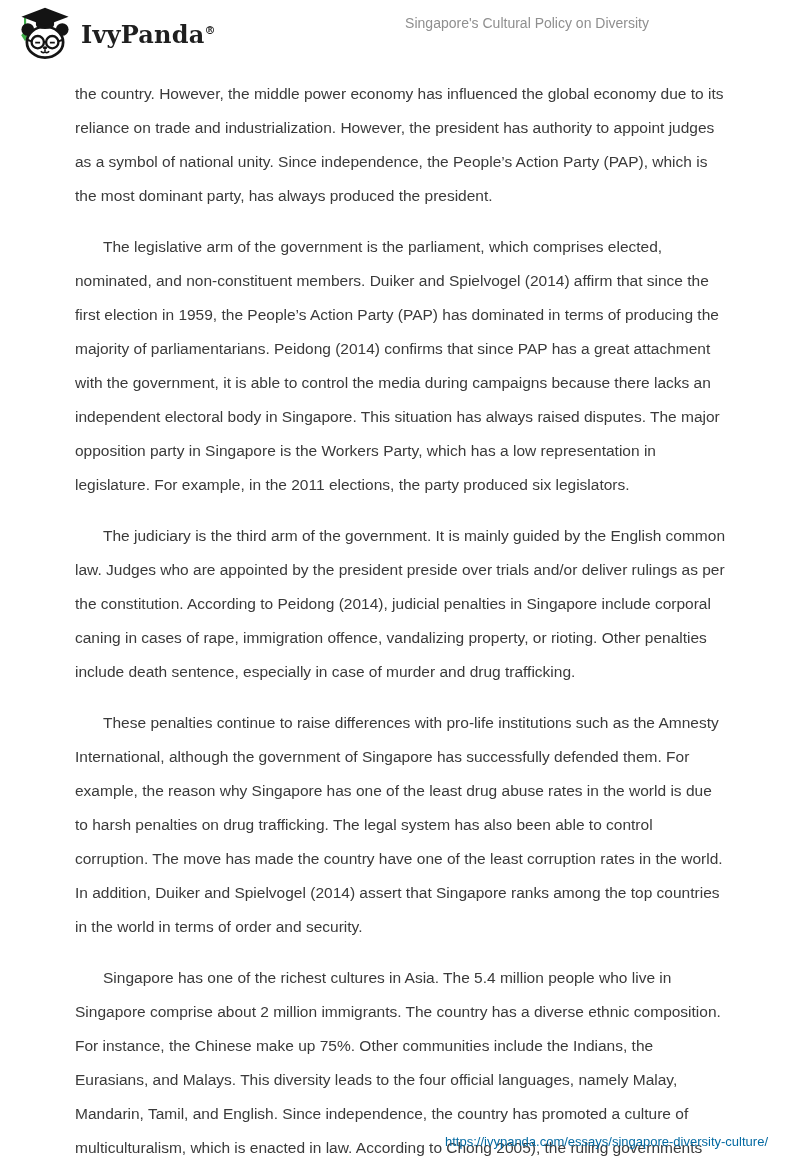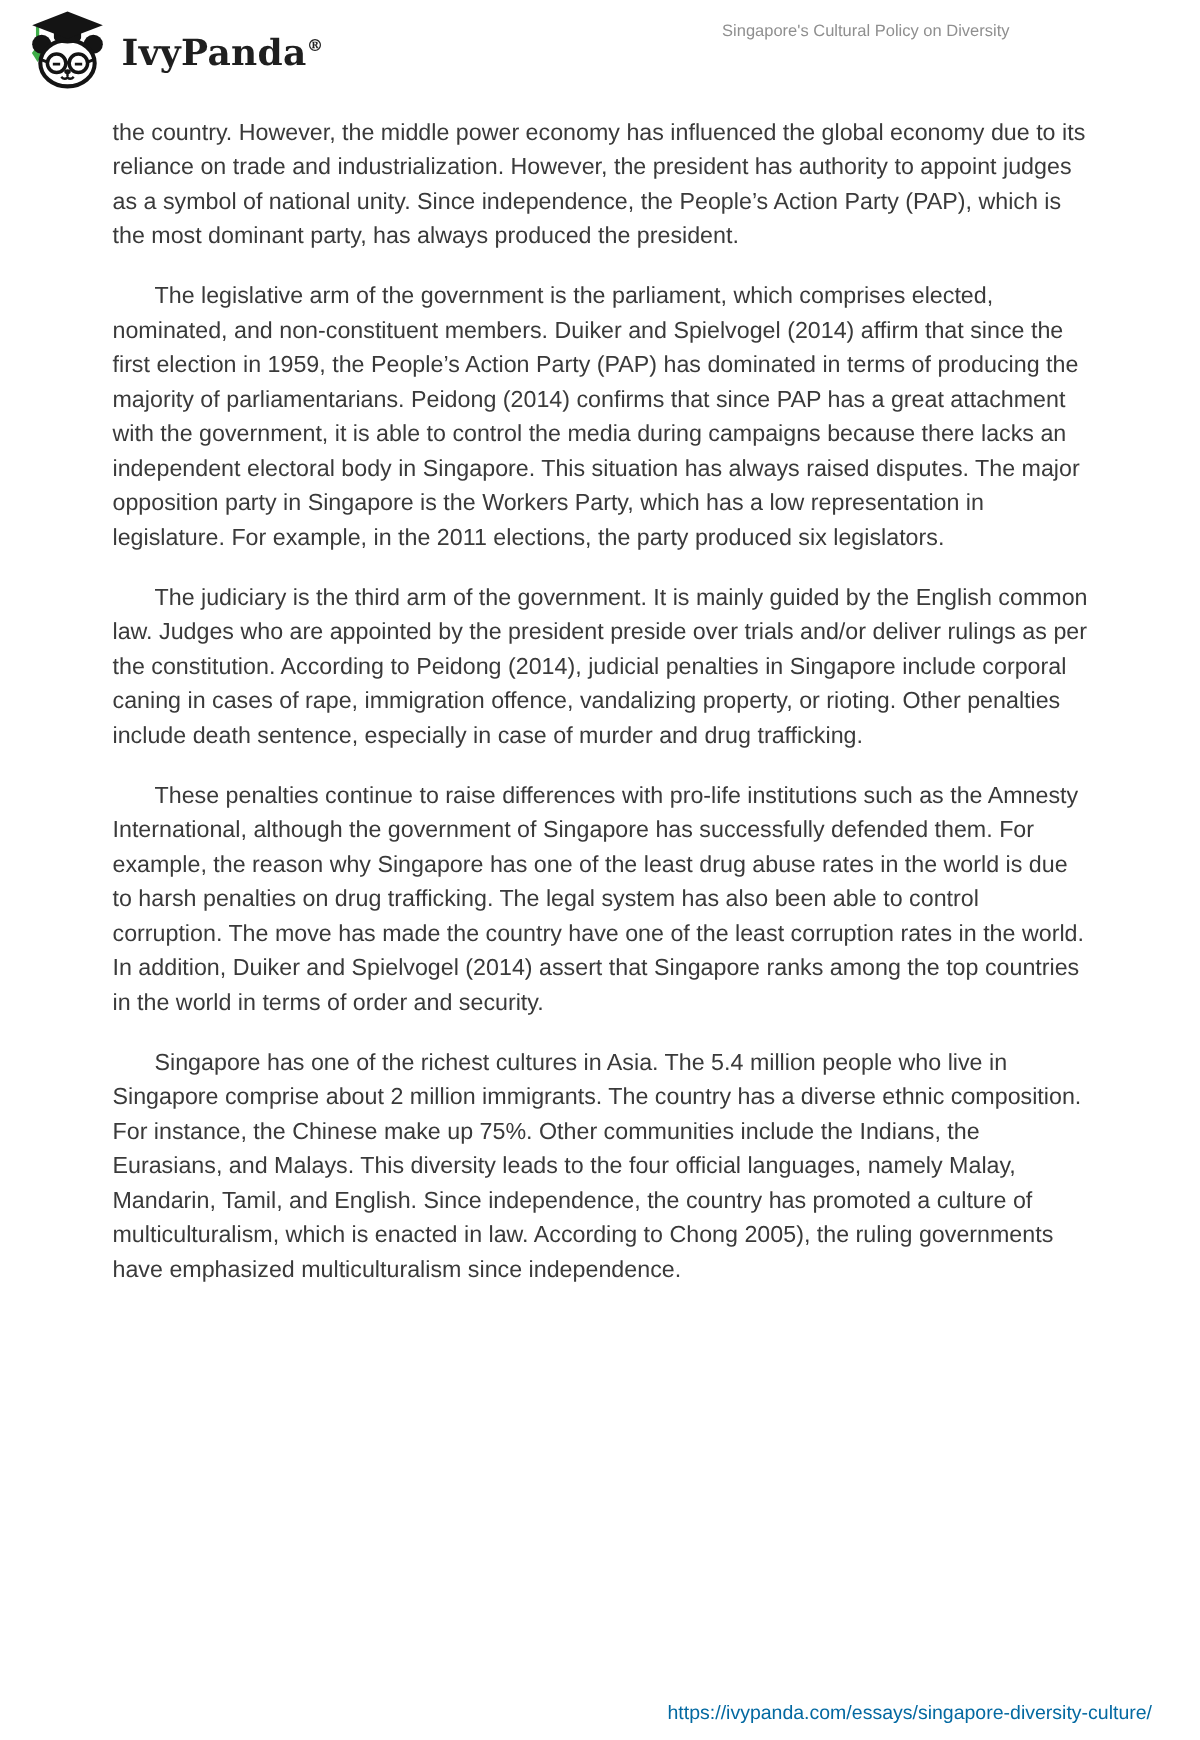--- a/index.html
+++ b/index.html
@@ -17,28 +17,28 @@
   .brand {
     font-family: "DejaVu Serif", serif;
     font-weight: 700;
     font-size: 24px;
     color: #1f1f1f;
     margin-left: 7px;
     letter-spacing: 0.2px;
   }
   .brand sup { font-size: 11px; font-weight: 700; }
   .doc-title {
-    position: absolute; top: 15px; right: 16px;
-    font-size: 11px; color: #8f8f8f;
+    position: absolute; top: 15px; right: 40px;
+    font-size: 14px; color: #8f8f8f;
   }
   
   .article { position: absolute; left: 75px; top: 77px; width: 650px; }
   .article p {
     font-size: 15.5px;
-    line-height: 23px;
+    line-height: 34px;
     color: #3a3a3a;
     margin: 0 0 17px 0;
     text-indent: 28px;
   }
   .article p.cont { text-indent: 0; }
   .article h1 {
     font-size: 28.5px;
     font-weight: 700;
     color: #2d2d2d;
     margin: 27px 0 26px 0;

